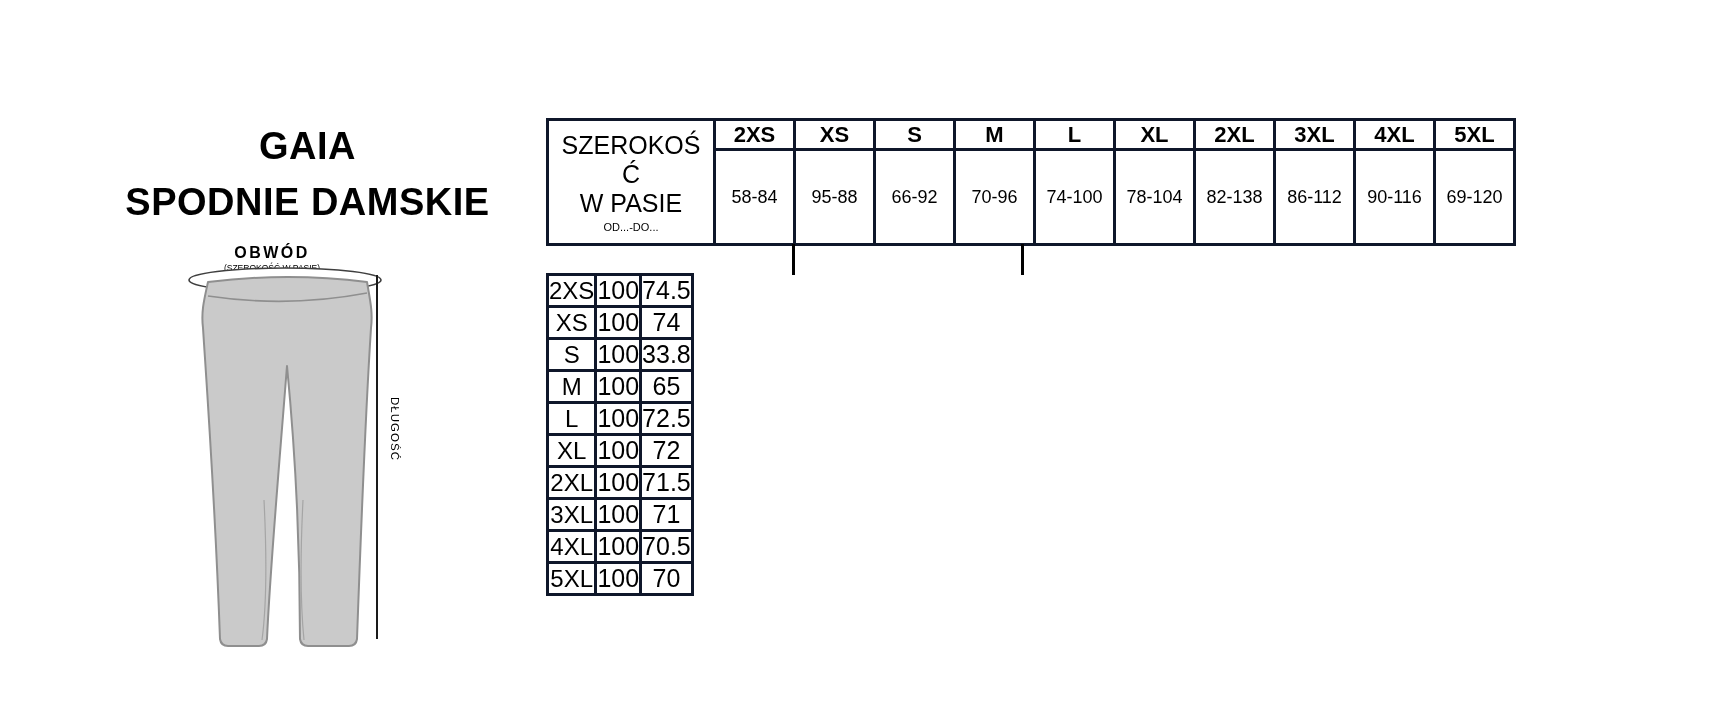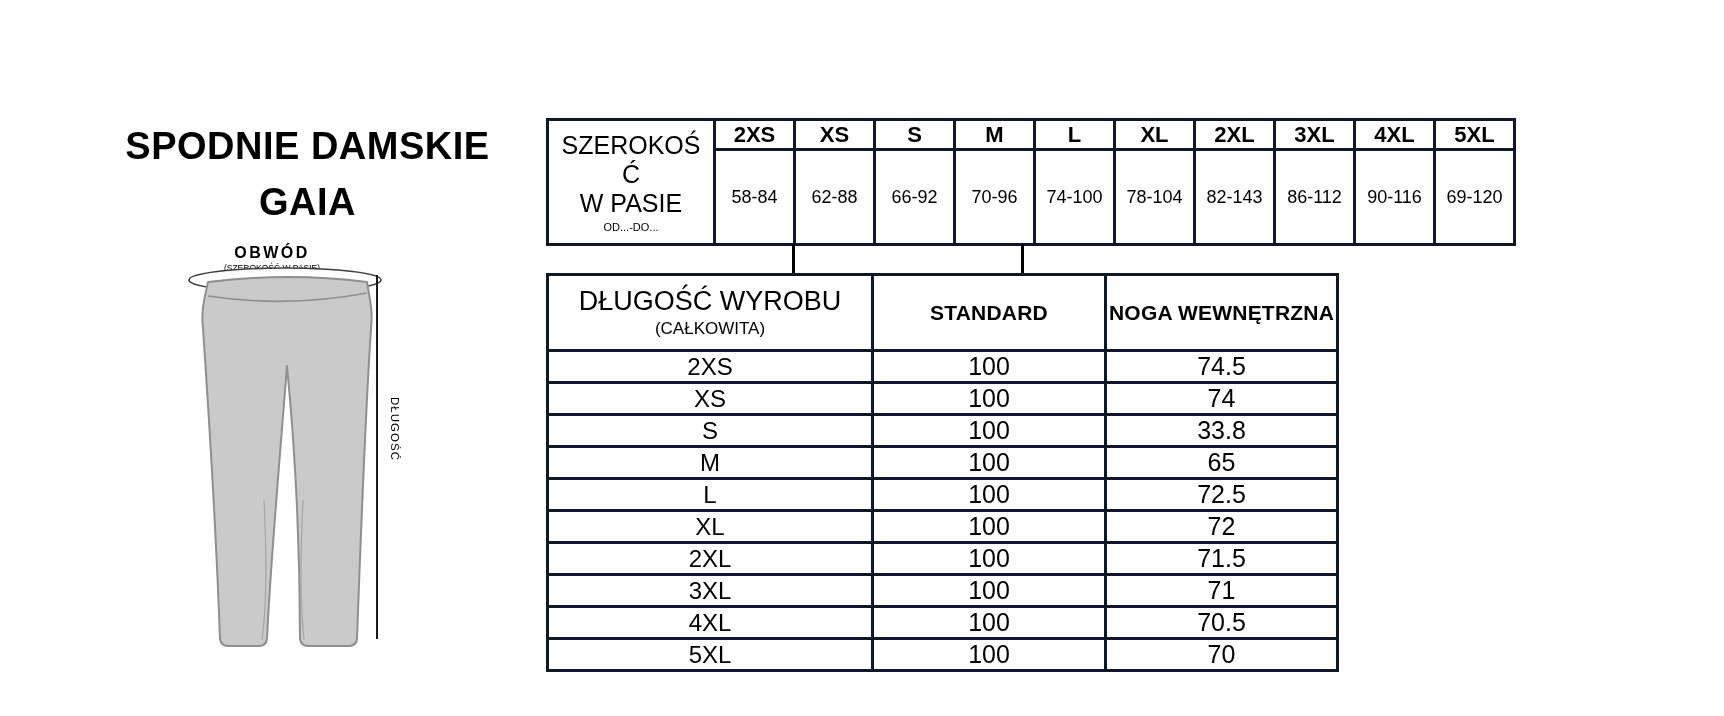--- a/index.html
+++ b/index.html
@@ -42,22 +42,22 @@
   .lt-h-sub{font-size:17px;margin-top:2px;}
   .lt-h-col{font-size:21px;font-weight:bold;letter-spacing:.2px;}
   .length-table .lt-row td{height:27px;}
   .lt-size{font-size:24px;}
   .lt-val{font-size:25px;}
 </style>
 </head>
 <body>
 
 <div class="abs title">
+  <div>GAIA</div>
   <div>SPODNIE DAMSKIE</div>
-  <div>GAIA</div>
 </div>
 
 <div class="abs figure">
   <svg width="270" height="425" viewBox="0 0 270 425">
     <text x="114" y="18" text-anchor="middle" font-size="16" font-weight="bold" letter-spacing="2.5">OBWÓD</text>
     <text x="114" y="31" text-anchor="middle" font-size="8.5">(SZEROKOŚĆ W PASIE)</text>
 
     <ellipse cx="127" cy="40" rx="96" ry="12" fill="#ffffff" stroke="#3f3f3f" stroke-width="1.6"></ellipse>
 
     <path d="M50,42 Q130,32 209,42
@@ -100,46 +100,38 @@
     <th class="wt-size">M</th>
     <th class="wt-size">L</th>
     <th class="wt-size">XL</th>
     <th class="wt-size">2XL</th>
     <th class="wt-size">3XL</th>
     <th class="wt-size">4XL</th>
     <th class="wt-size">5XL</th>
   </tr>
   <tr>
     <td class="wt-range">58-84</td>
-    <td class="wt-range">62-88</td>
+    <td class="wt-range">95-88</td>
     <td class="wt-range">66-92</td>
     <td class="wt-range">70-96</td>
     <td class="wt-range">74-100</td>
     <td class="wt-range">78-104</td>
-    <td class="wt-range">82-143</td>
+    <td class="wt-range">82-138</td>
     <td class="wt-range">86-112</td>
     <td class="wt-range">90-116</td>
     <td class="wt-range">69-120</td>
   </tr>
 </tbody>
   </table>
 
 <div class="abs connector c1"></div>
 <div class="abs connector c2"></div>
 
 <table class="abs length-table">
   <tbody>
-      <tr class="lt-header">
-    <td class="lt-c1">
-      <div class="lt-h-main">DŁUGOŚĆ WYROBU</div>
-      <div class="lt-h-sub">(CAŁKOWITA)</div>
-    </td>
-    <td class="lt-c2 lt-h-col">STANDARD</td>
-    <td class="lt-c3 lt-h-col">NOGA WEWNĘTRZNA</td>
-  </tr>
   <tr class="lt-row">
     <td class="lt-size">2XS</td>
     <td class="lt-val">100</td>
     <td class="lt-val">74.5</td>
   </tr>
   <tr class="lt-row">
     <td class="lt-size">XS</td>
     <td class="lt-val">100</td>
     <td class="lt-val">74</td>
   </tr>

